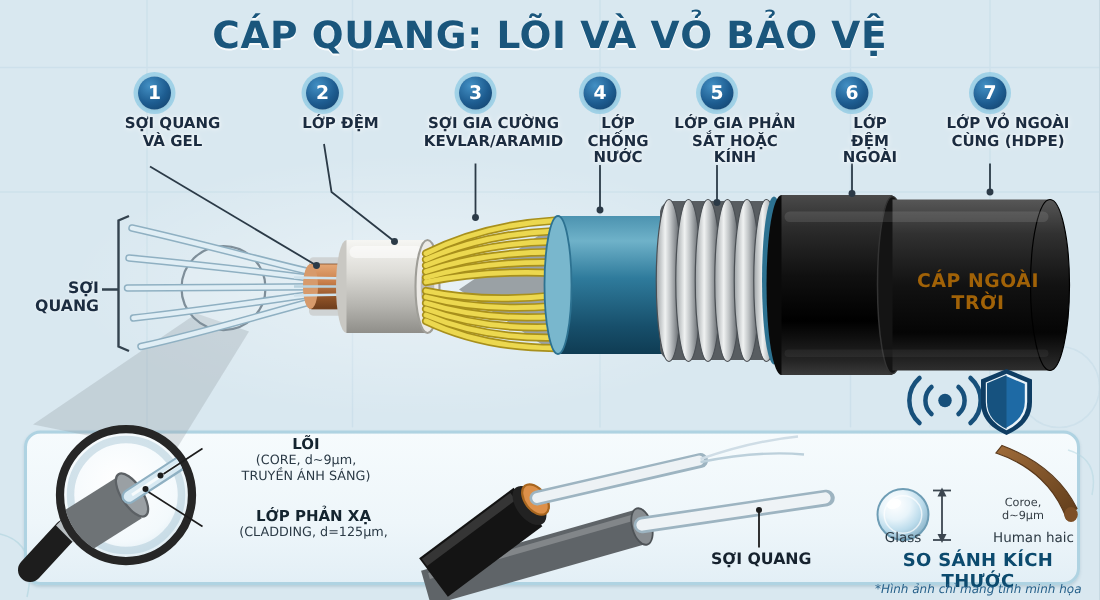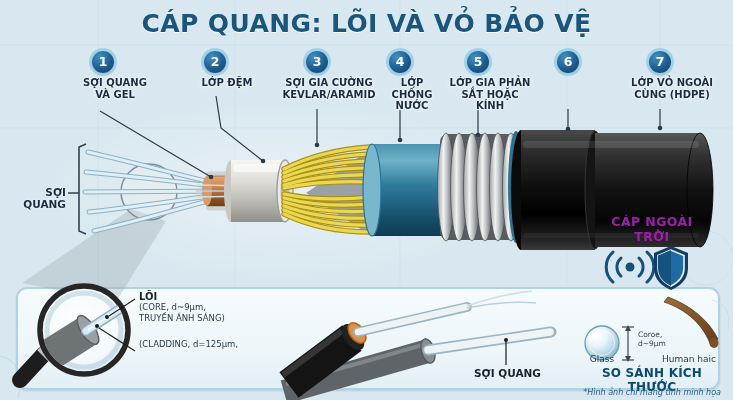--- a/index.html
+++ b/index.html
@@ -10,21 +10,21 @@
     -webkit-font-smoothing:antialiased;
   }
   
   .detail-panel{
     position:absolute;left:16px;top:287px;width:700px;height:99px;
     background:linear-gradient(180deg,#f6fbfd 0%,#eef6fa 60%,#e3eff6 100%);
     border:2px solid #afd3e2;border-radius:11px;z-index:1;
     box-shadow:0 1px 2px rgba(90,130,150,.25);
   }
   svg.art{position:absolute;left:0;top:0;z-index:2;}
-  .txt{position:absolute;z-index:3;}
+  .txt{position:absolute;z-index:3;text-align:center;}
   
   .title{
     left:0;right:0;top:9px;text-align:center;font-size:25px;font-weight:bold;
     color:#1a567c;letter-spacing:.4px;text-shadow:0 1px 0 rgba(255,255,255,.8);
   }
   
   .callout{position:absolute;top:51px;display:flex;flex-direction:column;align-items:center;z-index:3;}
   .callout .num{
     width:22px;height:22px;border-radius:50%;color:#fff;font-size:12.5px;font-weight:bold;
     line-height:22px;text-align:center;
@@ -37,31 +37,31 @@
     text-shadow:0 0 2px rgba(255,255,255,.95),0 0 4px rgba(255,255,255,.8);
     margin-left:24px;
   }
   .c1{left:58px;width:90px}.c2{left:175px;width:80px}.c3{left:265px;width:104px}
   .c4{left:360px;width:80px}.c5{left:425px;width:106px}.c6{left:533px;width:70px}
   .c7{left:597px;width:126px}
   
   .fiber-main-label{left:2px;top:186px;width:64px;text-align:right;font-size:10.5px;
     font-weight:bold;color:#1b2c40;text-shadow:0 0 2px rgba(255,255,255,.9);}
   .jacket-text{left:594px;top:179px;width:116px;text-align:center;font-size:12.5px;
-    font-weight:bold;color:#a21caf;letter-spacing:.4px;margin-top:35px;}
+    font-weight:bold;color:#a16207;letter-spacing:.4px;}
   
   .blockttl{font-size:10px;font-weight:bold;color:#14242f;line-height:11px;}
   .blockln{font-size:8.5px;color:#2b3a46;line-height:10.5px;}
   .core-block{left:139px;top:291px;width:130px;}
   .clad-block{left:139px;top:339px;width:140px;}
   .panel-fiber-label{left:460px;top:367px;width:95px;text-align:center;font-size:10.5px;
     font-weight:bold;color:#16222e;}
   .glass-label{left:577px;top:354px;width:50px;text-align:center;font-size:9px;color:#2d3a44;}
   .hair-label{left:649px;top:354px;width:80px;text-align:center;font-size:9px;color:#2d3a44;}
-  .measure{left:638px;top:330px;width:40px;font-size:7.5px;color:#333c44;line-height:9px;}
+  .measure{left:662px;top:330px;width:40px;font-size:7.5px;color:#333c44;line-height:9px;}
   .cmp-title{left:578px;top:366px;width:148px;text-align:center;font-size:12px;
     font-weight:bold;color:#0c4a6e;letter-spacing:.2px;}
   .footnote{right:12px;top:388px;font-size:8px;font-style:italic;color:#27618a;}
 </style>
 </head>
 <body>
 
 <div class="stage">
 
   <div class="detail-panel"></div>
@@ -350,35 +350,37 @@
   <div class="callout c4">
     <div class="num">4</div>
     <div class="lbl">LỚP CHỐNG NƯỚC</div>
   </div>
   <div class="callout c5">
     <div class="num">5</div>
     <div class="lbl">LỚP GIA PHẢN SẮT HOẶC KÍNH</div>
   </div>
   <div class="callout c6">
     <div class="num">6</div>
+    <div class="lbl">LỚP ĐỆM NGOÀI</div>
   </div>
   <div class="callout c7">
     <div class="num">7</div>
     <div class="lbl">LỚP VỎ NGOÀI CÙNG (HDPE)</div>
   </div>
 
   <div class="txt fiber-main-label">SỢI QUANG</div>
   <div class="txt jacket-text">CÁP NGOÀI TRỜI</div>
 
   <div class="txt core-block">
     <div class="blockttl">LÕI</div>
     <div class="blockln">(CORE, d~9μm,</div>
     <div class="blockln">TRUYỀN ÁNH SÁNG)</div>
   </div>
   <div class="txt clad-block">
+    <div class="blockttl">LỚP PHẢN XẠ</div>
     <div class="blockln">(CLADDING, d=125μm,</div>
   </div>
 
   <div class="txt panel-fiber-label">SỢI QUANG</div>
 
   <div class="txt measure">
     <div>Coroe,</div>
     <div>d~9μm</div>
   </div>
   <div class="txt glass-label">Glass</div>

